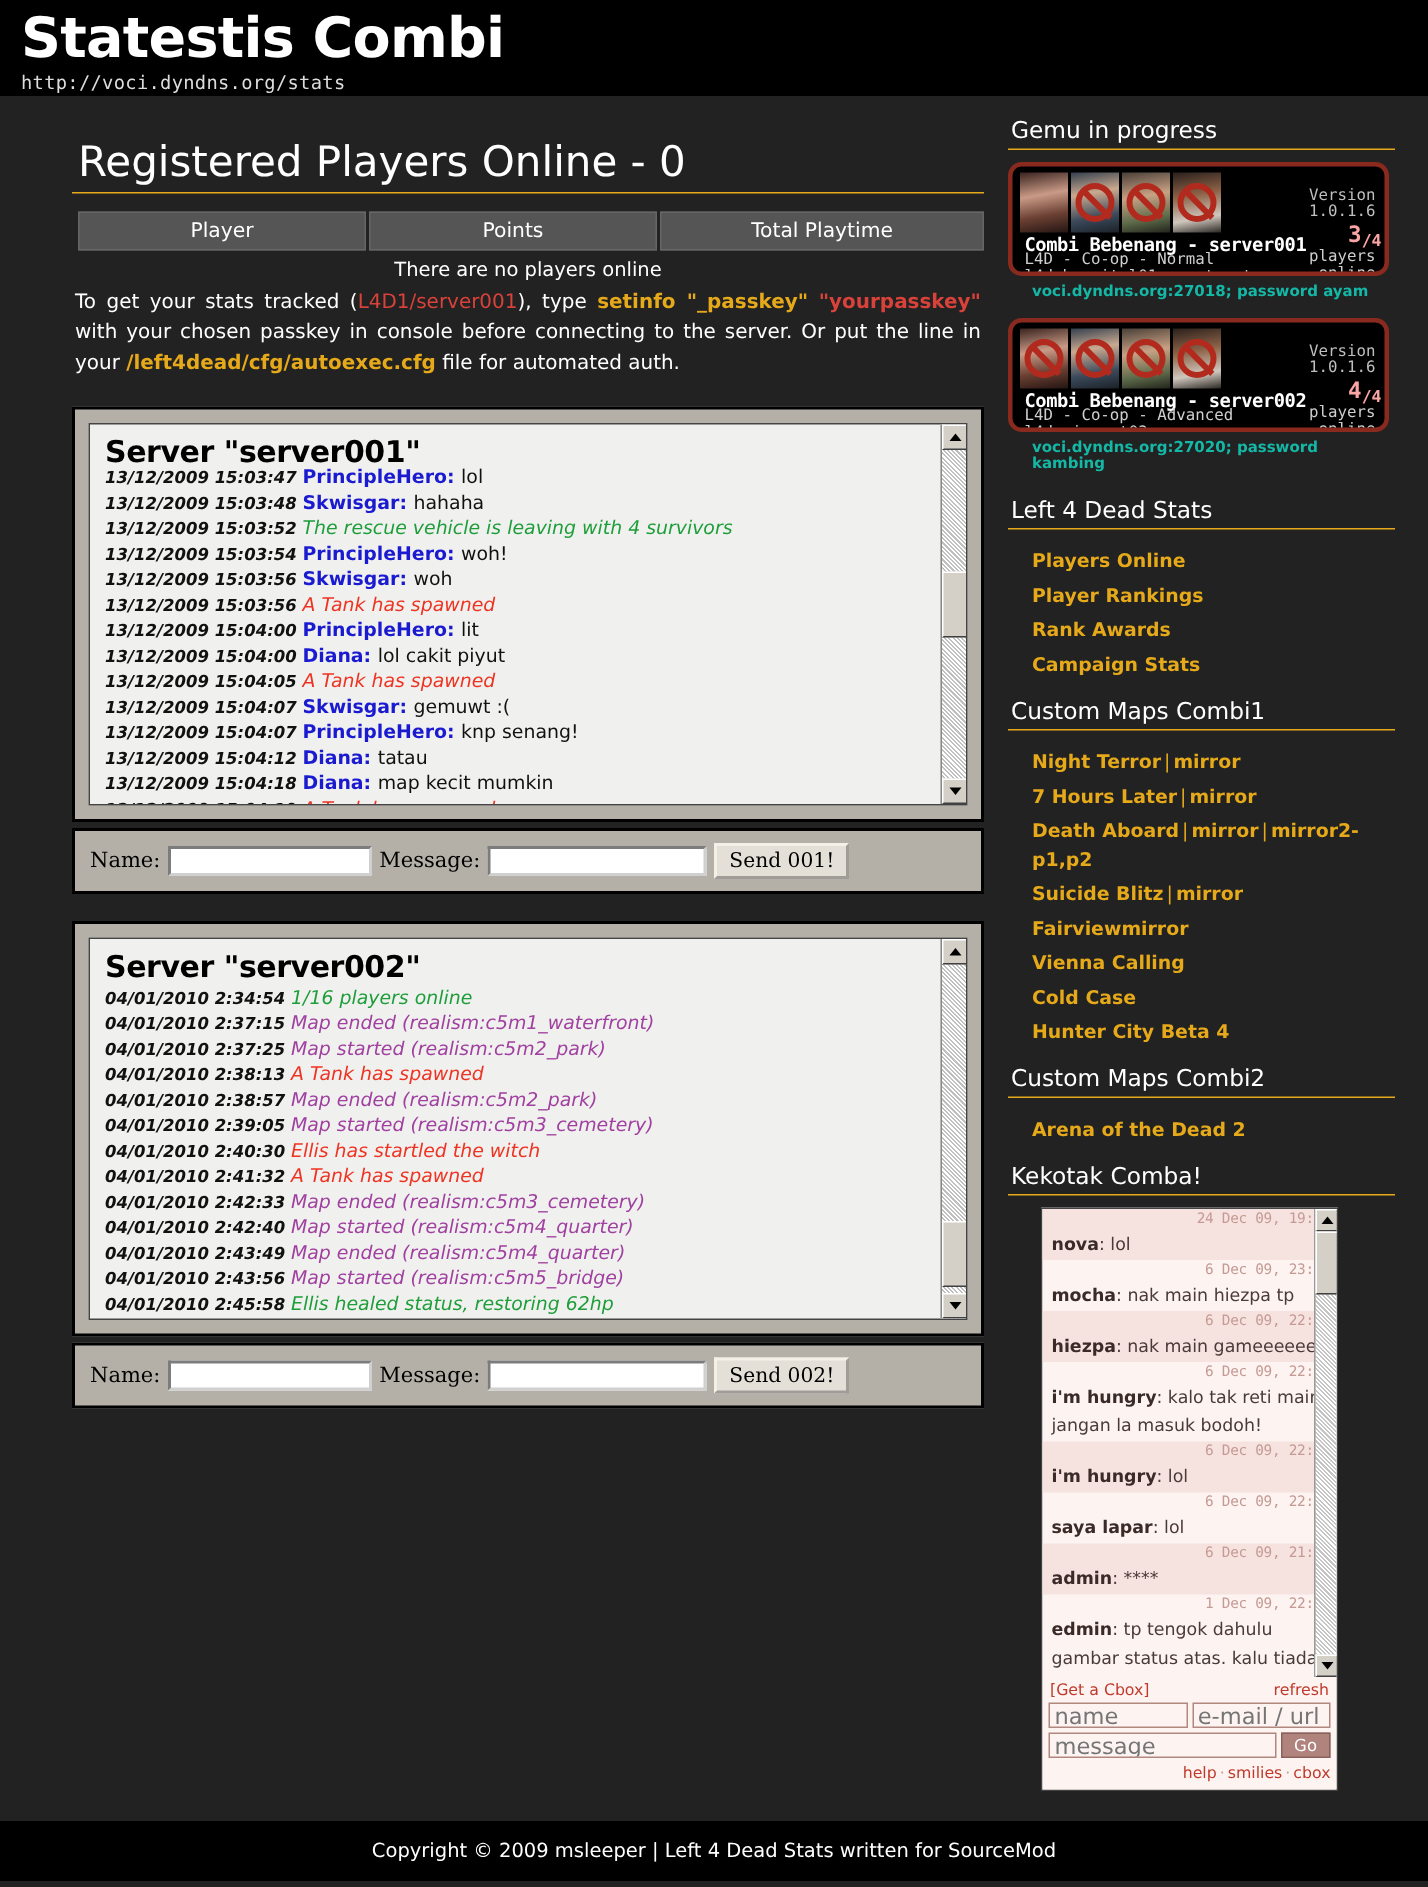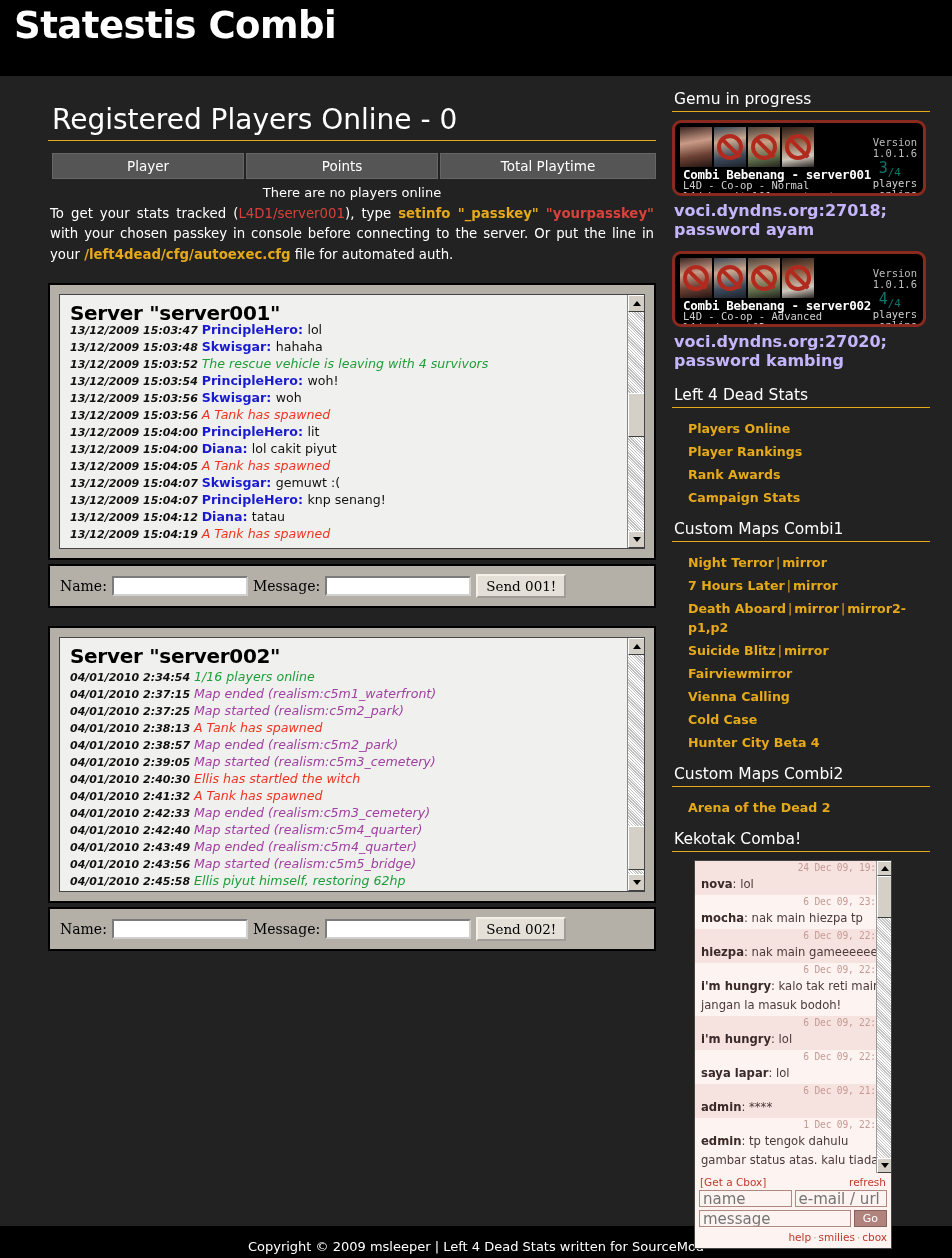--- a/index.html
+++ b/index.html
@@ -7,21 +7,21 @@
   body {
     width:952px; height:1258px;
     background:#222222;
     font-family:"DejaVu Sans", sans-serif;
     color:#ffffff;
     overflow:hidden;
   }
   
   #masthead {
     background:#000000;
-    height:76px;
+    height:64px;
     padding:6px 0 0 14px;
   }
   #site-title {
     font-family:"DejaVu Sans", sans-serif;
     font-size:37px;
     font-weight:bold;
     color:#ffffff;
     line-height:40px;
     letter-spacing:-0.5px;
   }
@@ -206,24 +206,24 @@
   .sb-links { margin:0 0 12px 0; padding:0; list-style:none; }
   .sb-links li { padding:2px 0 2px 16px; }
   .sb-links a, .map-link {
     color:#e5a91a;
     font-size:12.6px;
     font-weight:bold;
     text-decoration:none;
   }
   .map-sep { color:#e5a91a; font-weight:normal; font-size:12.6px; padding:0 2px; }
   .srv-note {
-    color:#c4b5fd;
+    color:#14b8a6;
     font-weight:bold;
-    font-size:16px;
-    margin:5px 0 12px 2px;
+    font-size:10px;
+    margin:5px 0 12px 16px;
   }
   
   .srv-banner {
     position:relative;
     width:254px; height:76px;
     background:#000000;
     border:3px solid #8a2a1e;
     border-radius:9px;
     overflow:hidden;
     font-family:"DejaVu Sans Mono", monospace;
@@ -255,22 +255,22 @@
   .srv-mode {
     position:absolute; left:8px; top:57px;
     color:#cfcfcf; font-size:10.5px; line-height:11px;
   }
   .srv-ver {
     position:absolute; right:6px; top:14px;
     color:#bfbfbf; font-size:10.5px; line-height:11px;
     text-align:right;
   }
   .srv-count {
-    position:absolute; right:22px; top:36px;
-    color:#0f766e; font-size:15px; font-weight:normal;
+    position:absolute; right:2px; top:36px;
+    color:#fca5a5; font-size:15px; font-weight:bold;
   }
   .srv-count .den { font-size:11px; vertical-align:-3px; }
   .srv-online {
     position:absolute; right:6px; top:55px;
     color:#cfcfcf; font-size:10.5px; line-height:11px; text-align:right;
   }
   
   #cbox {
     margin:6px 0 0 22px;
     width:198px;
@@ -330,20 +330,21 @@
     height:40px;
     display:flex; align-items:center; justify-content:center;
     font-size:13px; color:#ffffff;
   }
 </style>
 </head>
 <body>
 
 <div id="masthead">
   <div id="site-title">Statestis Combi</div>
+  <div id="site-url">http://voci.dyndns.org/stats</div>
 </div>
 
 <div id="page">
 
   <div id="content">
 
     <h1 id="page-heading">Registered Players Online - 0</h1>
 
     <table class="players">
       <thead>
@@ -371,20 +372,21 @@
               <div class="chat-line"><span class="chat-ts">13/12/2009 15:03:52 </span><span class="ev-green">The rescue vehicle is leaving with 4 survivors</span></div>
               <div class="chat-line"><span class="chat-ts">13/12/2009 15:03:54 </span><span class="chat-nick">PrincipleHero: </span><span class="chat-msg">woh!</span></div>
               <div class="chat-line"><span class="chat-ts">13/12/2009 15:03:56 </span><span class="chat-nick">Skwisgar: </span><span class="chat-msg">woh</span></div>
               <div class="chat-line"><span class="chat-ts">13/12/2009 15:03:56 </span><span class="ev-red">A Tank has spawned</span></div>
               <div class="chat-line"><span class="chat-ts">13/12/2009 15:04:00 </span><span class="chat-nick">PrincipleHero: </span><span class="chat-msg">lit</span></div>
               <div class="chat-line"><span class="chat-ts">13/12/2009 15:04:00 </span><span class="chat-nick">Diana: </span><span class="chat-msg">lol cakit piyut</span></div>
               <div class="chat-line"><span class="chat-ts">13/12/2009 15:04:05 </span><span class="ev-red">A Tank has spawned</span></div>
               <div class="chat-line"><span class="chat-ts">13/12/2009 15:04:07 </span><span class="chat-nick">Skwisgar: </span><span class="chat-msg">gemuwt :(</span></div>
               <div class="chat-line"><span class="chat-ts">13/12/2009 15:04:07 </span><span class="chat-nick">PrincipleHero: </span><span class="chat-msg">knp senang!</span></div>
               <div class="chat-line"><span class="chat-ts">13/12/2009 15:04:12 </span><span class="chat-nick">Diana: </span><span class="chat-msg">tatau</span></div>
+              <div class="chat-line"><span class="chat-ts">13/12/2009 15:04:18 </span><span class="chat-nick">Diana: </span><span class="chat-msg">map kecit mumkin</span></div>
               <div class="chat-line"><span class="chat-ts">13/12/2009 15:04:19 </span><span class="ev-red">A Tank has spawned</span></div>
             </div>
         </div>
         <div class="vscroll">
           <div class="sb-btn sb-up">
               <span class="sb-arrow up"></span>
             </div>
           <div class="sb-thumb" style="top:98px;height:44px;"></div>
           <div class="sb-btn sb-down">
               <span class="sb-arrow down"></span>
@@ -410,21 +412,21 @@
               <div class="chat-line"><span class="chat-ts">04/01/2010 2:37:25 </span><span class="ev-purple">Map started (realism:c5m2_park)</span></div>
               <div class="chat-line"><span class="chat-ts">04/01/2010 2:38:13 </span><span class="ev-red">A Tank has spawned</span></div>
               <div class="chat-line"><span class="chat-ts">04/01/2010 2:38:57 </span><span class="ev-purple">Map ended (realism:c5m2_park)</span></div>
               <div class="chat-line"><span class="chat-ts">04/01/2010 2:39:05 </span><span class="ev-purple">Map started (realism:c5m3_cemetery)</span></div>
               <div class="chat-line"><span class="chat-ts">04/01/2010 2:40:30 </span><span class="ev-red">Ellis has startled the witch</span></div>
               <div class="chat-line"><span class="chat-ts">04/01/2010 2:41:32 </span><span class="ev-red">A Tank has spawned</span></div>
               <div class="chat-line"><span class="chat-ts">04/01/2010 2:42:33 </span><span class="ev-purple">Map ended (realism:c5m3_cemetery)</span></div>
               <div class="chat-line"><span class="chat-ts">04/01/2010 2:42:40 </span><span class="ev-purple">Map started (realism:c5m4_quarter)</span></div>
               <div class="chat-line"><span class="chat-ts">04/01/2010 2:43:49 </span><span class="ev-purple">Map ended (realism:c5m4_quarter)</span></div>
               <div class="chat-line"><span class="chat-ts">04/01/2010 2:43:56 </span><span class="ev-purple">Map started (realism:c5m5_bridge)</span></div>
-              <div class="chat-line"><span class="chat-ts">04/01/2010 2:45:58 </span><span class="ev-green">Ellis piyut himself, restoring 62hp</span></div>
+              <div class="chat-line"><span class="chat-ts">04/01/2010 2:45:58 </span><span class="ev-green">Ellis healed status, restoring 62hp</span></div>
               <div class="chat-line"><span class="ev-green">Coach healed himself, restoring 50hp</span></div>
             </div>
         </div>
         <div class="vscroll">
           <div class="sb-btn sb-up">
               <span class="sb-arrow up"></span>
             </div>
           <div class="sb-thumb" style="top:188px;height:44px;"></div>
           <div class="sb-btn sb-down">
               <span class="sb-arrow down"></span>

